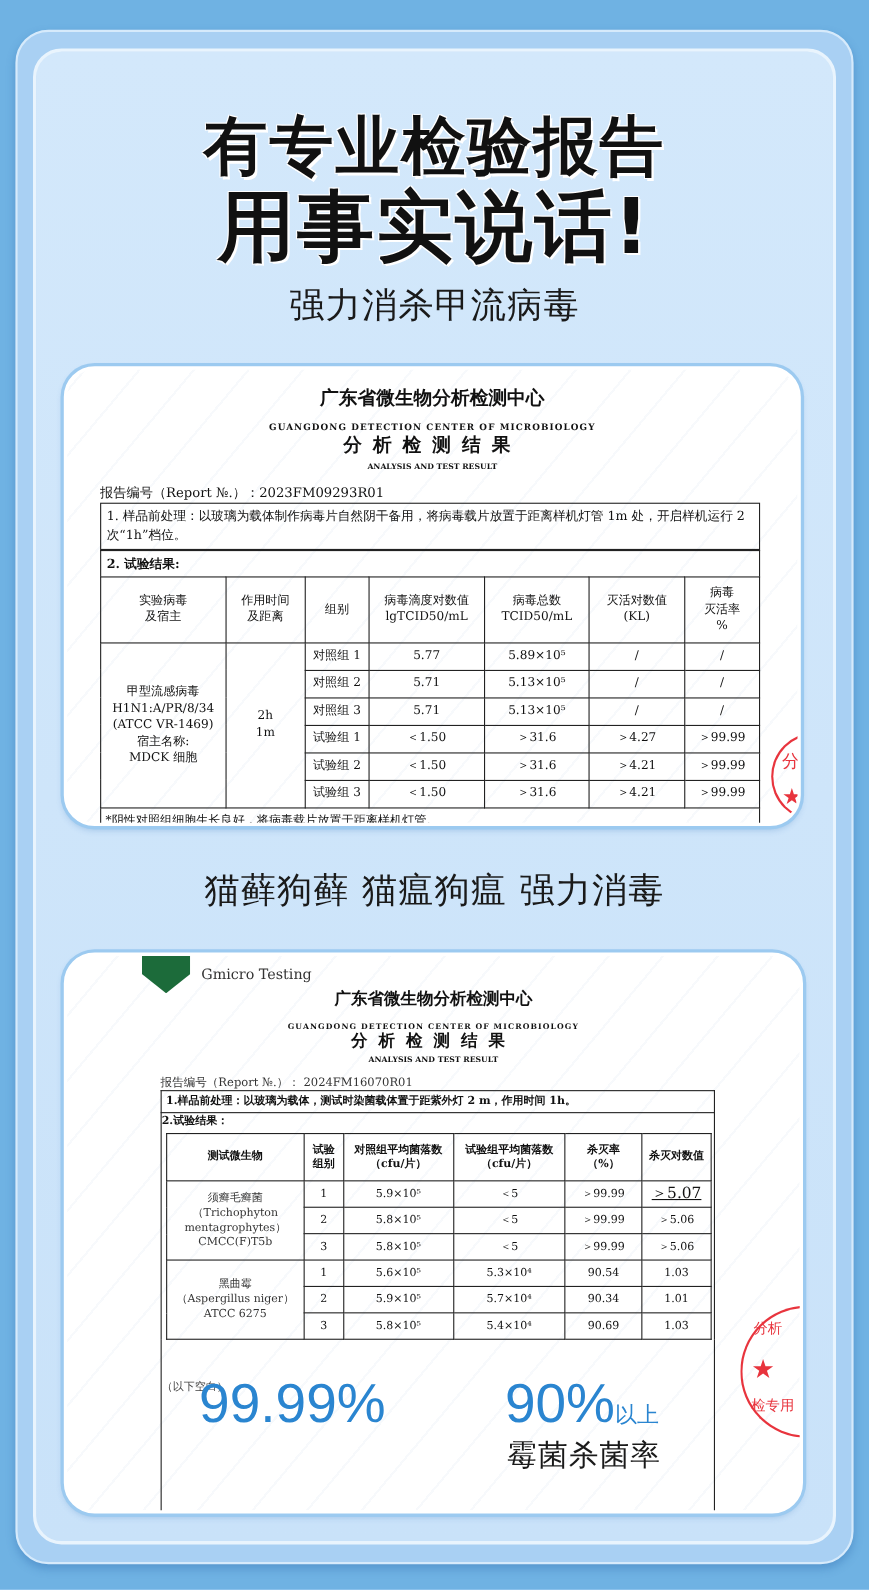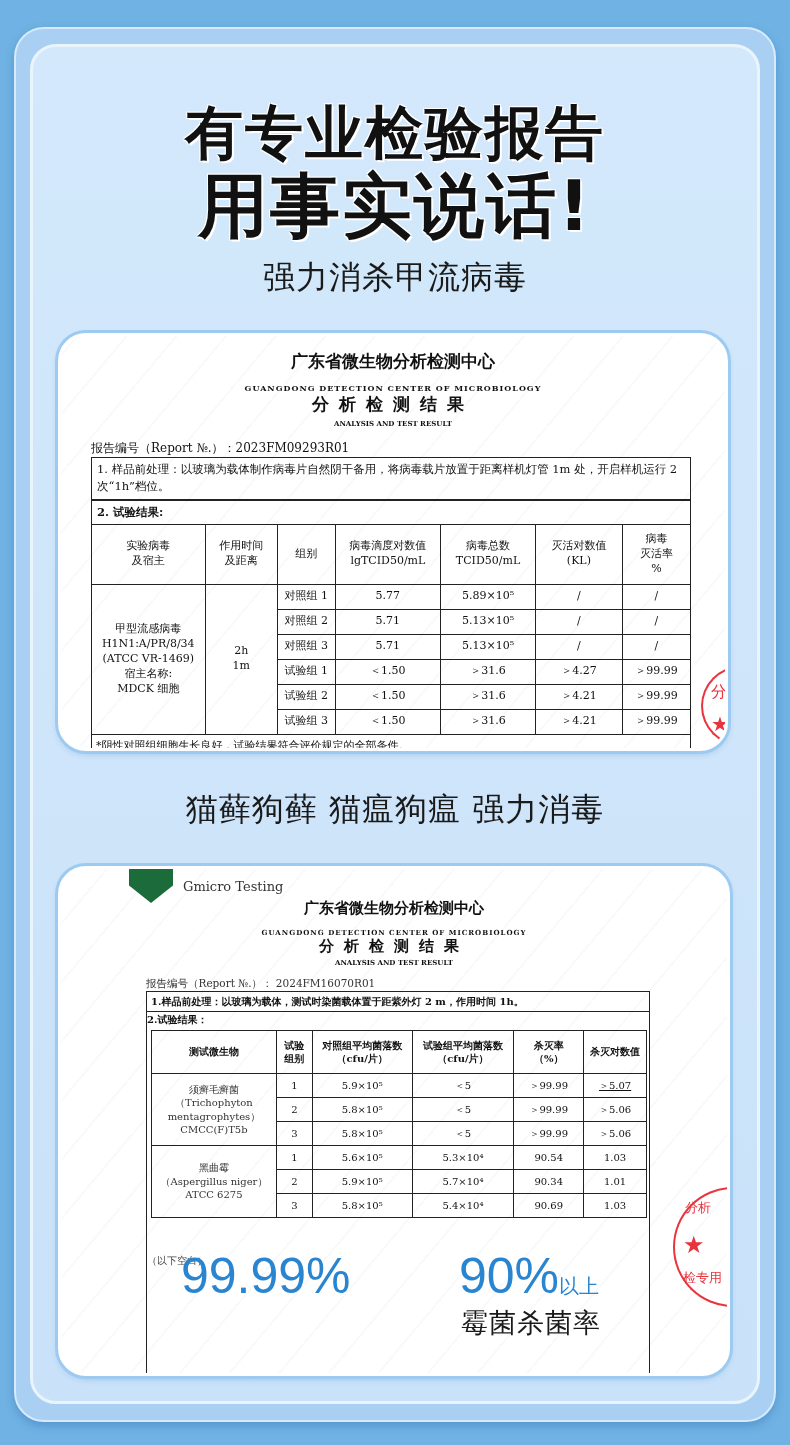--- a/index.html
+++ b/index.html
@@ -151,21 +151,21 @@
         <td>＞99.99</td>
       </tr>
       <tr style="height:25px;">
         <td>试验组 3</td>
         <td>＜1.50</td>
         <td>＞31.6</td>
         <td>＞4.21</td>
         <td>＞99.99</td>
       </tr>
       <tr style="height:24px;">
-        <td colspan="7" style="text-align:left; padding-left:4px;">*阴性对照组细胞生长良好，试验结果符合评价规定的全部条件。</td>
+        <td colspan="7" style="text-align:left; padding-left:4px;">*阴性对照组细胞生长良好，将病毒载片放置于距离样机灯管。</td>
       </tr>
     </tbody>
       </table>
   </div>
   <div class="stamp" style="left:640px; top:330px; width:60px; height:80px; border:2px solid #e8343d; border-right:none; border-radius:40px 0 0 40px;">
     <span style="position:absolute; left:8px; top:14px;">分</span>
     <span style="position:absolute; left:8px; top:44px; font-size:20px;">★</span>
   </div>
 </div>
 
@@ -202,21 +202,21 @@
         </tr>
         <tr style="height:24px;">
           <td rowspan="3" style="white-space:pre-line; font-size:10px; color:#333;">须癣毛癣菌
 （Trichophyton
 mentagrophytes）
 CMCC(F)T5b</td>
           <td style="font-size:10px;">1</td>
           <td style="font-size:10px;">5.9×10⁵</td>
           <td style="font-size:10px;">＜5</td>
           <td style="font-size:10px;">＞99.99</td>
-          <td style="font-size:10px;text-decoration:underline;">＞5.07</td>
+          <td style="font-size:14px;text-decoration:underline;">＞5.07</td>
         </tr>
         <tr style="height:24px;">
           <td style="font-size:10px;">2</td>
           <td style="font-size:10px;">5.8×10⁵</td>
           <td style="font-size:10px;">＜5</td>
           <td style="font-size:10px;">＞99.99</td>
           <td style="font-size:10px;">＞5.06</td>
         </tr>
         <tr style="height:24px;">
           <td style="font-size:10px;">3</td>

